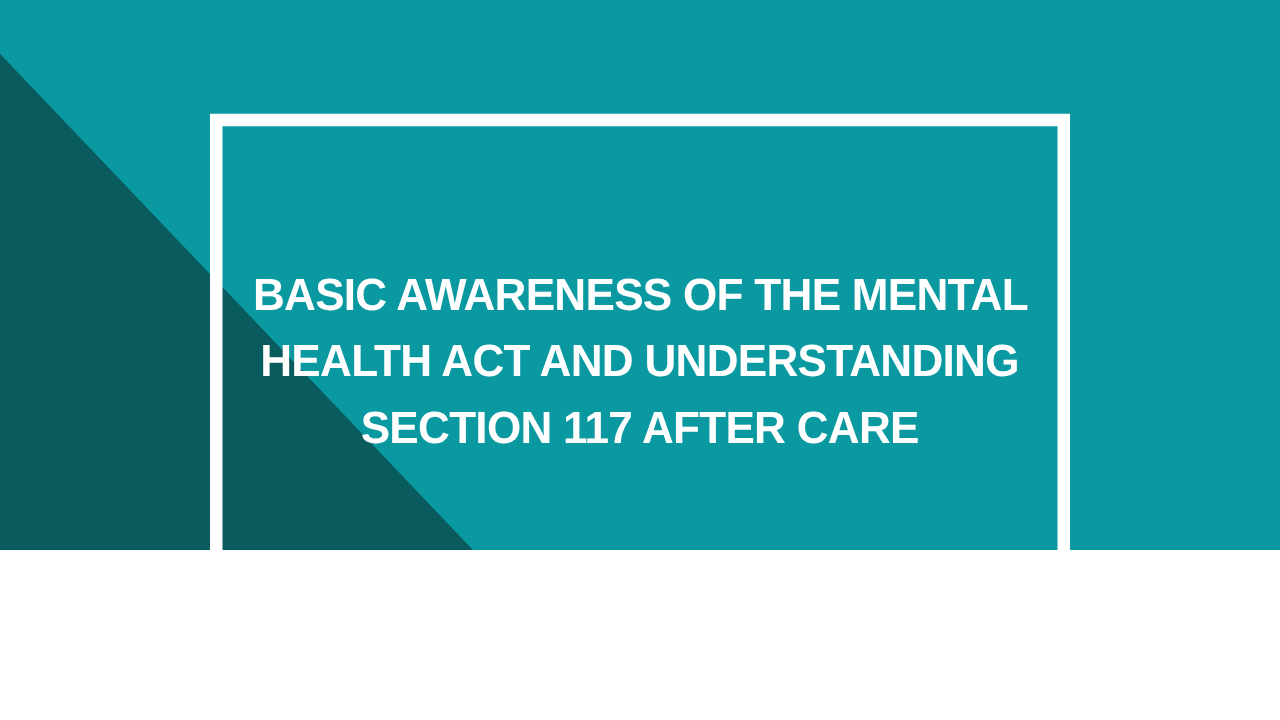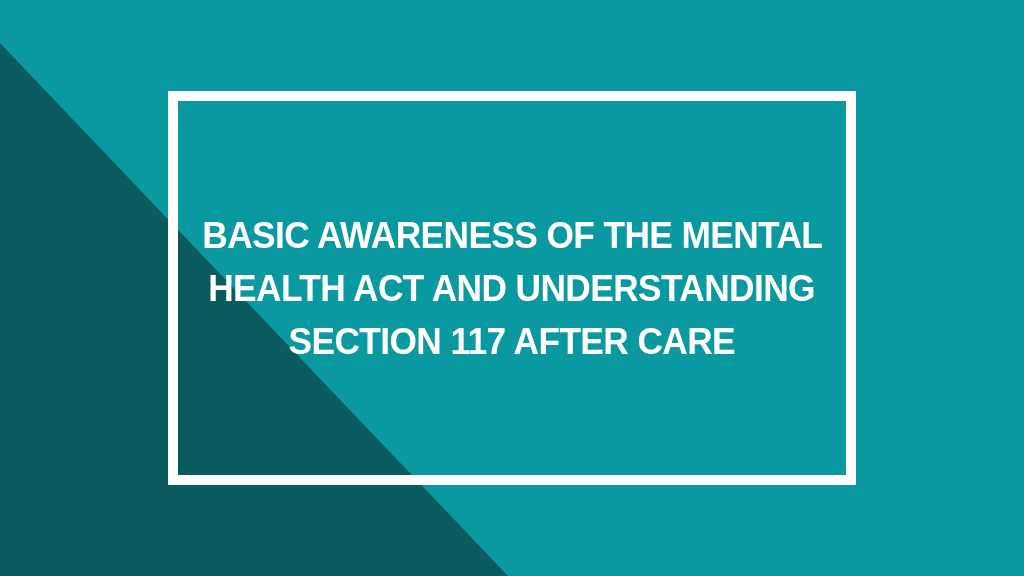--- a/index.html
+++ b/index.html
@@ -3,21 +3,21 @@
 <meta charset="utf-8">
 <style>
   html, body {
     margin: 0;
     padding: 0;
     background: #ffffff;
   }
   #slide {
     position: relative;
     width: 1024px;
-    height: 576px;
+    height: 440px;
     overflow: hidden;
     background: #0a99a0;
     font-family: "Liberation Sans", sans-serif;
   }
   
   #shadow-wedge {
     position: absolute;
     left: 0;
     top: 0;
     width: 1024px;

